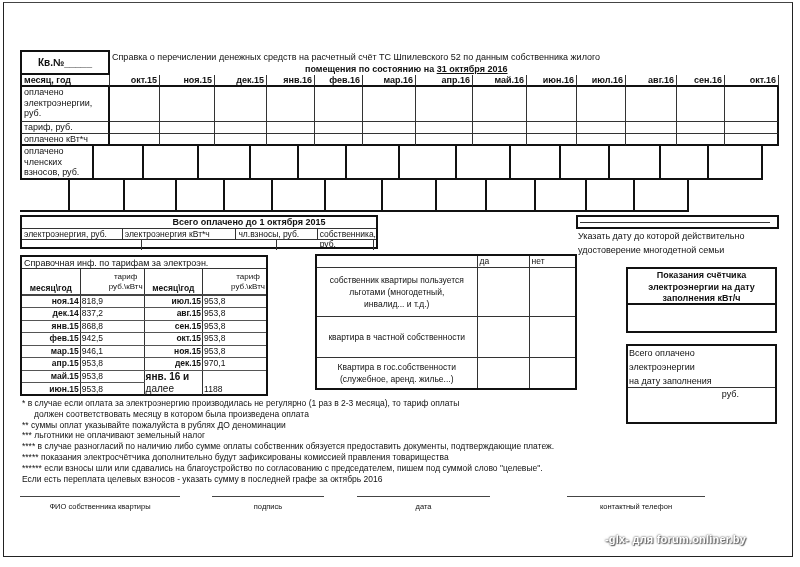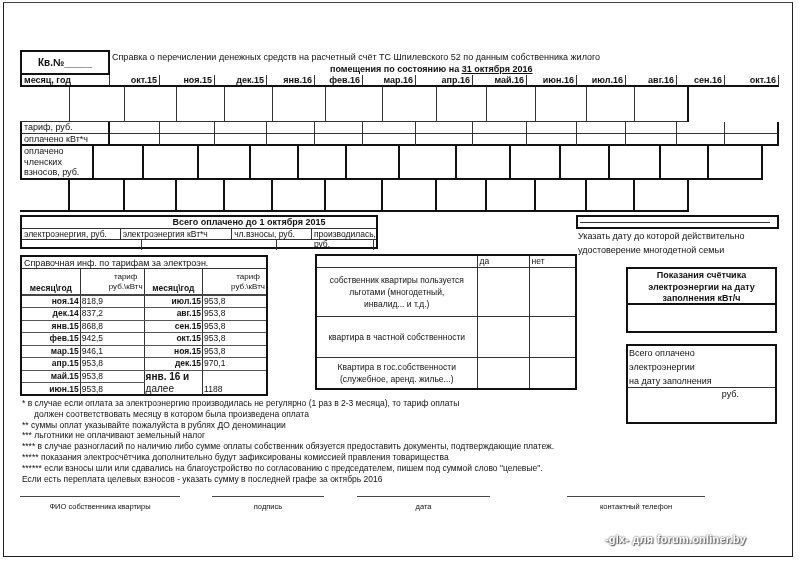--- a/index.html
+++ b/index.html
@@ -4,21 +4,21 @@
 <style>
   * { box-sizing: border-box; margin: 0; padding: 0; }
   body { width: 800px; height: 567px; background: #fff; font-family: "Liberation Sans", sans-serif; color: #111; position: relative; overflow: hidden; }
   .frame { position: absolute; left: 3px; top: 2px; width: 790px; height: 555px; border: 1.5px solid #222; border-top-color: #444; }
   .abs { position: absolute; }
 
   
   .kv { left: 20px; top: 50px; width: 90px; height: 25px; border: 2px solid #111; font-size: 10px; font-weight: bold; display: flex; align-items: center; justify-content: center; }
 
   .title1 { left: 112px; top: 52px; font-size: 9px; white-space: nowrap; }
-  .title2 { left: 305px; top: 64px; font-size: 9px; font-weight: bold; white-space: nowrap; margin-left: 25px; }
+  .title2 { left: 305px; top: 64px; font-size: 9px; font-weight: bold; white-space: nowrap; }
   .title2 u { text-decoration: underline; }
 
   
   .grid { position: absolute; left: 20px; top: 75px; width: 759px; }
   .row { display: flex; }
   .cell { border-right: 1px solid #333; border-bottom: 1px solid #333; font-size: 9px; line-height: 10.5px; padding: 0 2px; overflow: hidden; }
   .lbl { border-left: 2px solid #111; }
   .hdr .cell { text-align: right; font-weight: bold; border-bottom: 2px solid #111; }
   .thick .cell { border-right: 2px solid #111; border-bottom: 2px solid #111; }
   .last { border-right: 2px solid #111 !important; }
@@ -88,20 +88,21 @@
     <div class="cell" style="width:57px">апр.16</div>
     <div class="cell" style="width:54px">май.16</div>
     <div class="cell" style="width:50px">июн.16</div>
     <div class="cell" style="width:49px">июл.16</div>
     <div class="cell" style="width:51px">авг.16</div>
     <div class="cell" style="width:48px">сен.16</div>
     <div class="cell" style="width:54px">окт.16</div>
   </div>
 
   <div class="row" style="height:35px;">
+    <div class="cell lbl" style="width:90px;border-right:2px solid #111;">оплачено электроэнергии, руб.</div>
     <div class="cell" style="width:50px"></div>
     <div class="cell" style="width:55px"></div>
     <div class="cell" style="width:52px"></div>
     <div class="cell" style="width:48px"></div>
     <div class="cell" style="width:48px"></div>
     <div class="cell" style="width:53px"></div>
     <div class="cell" style="width:57px"></div>
     <div class="cell" style="width:54px"></div>
     <div class="cell" style="width:50px"></div>
     <div class="cell" style="width:49px"></div>
@@ -177,21 +178,21 @@
     <div class="cell" style="width:54px"></div>
   </div>
 </div>
 
 <div class="abs totals">
   <div class="th">Всего оплачено до 1 октября 2015</div>
   <div class="r">
     <div style="width:139px">электроэнергия, руб.</div>
     <div style="width:157px">электроэнергия кВт*ч</div>
     <div style="width:112px">чл.взносы, руб.</div>
-    <div style="flex:1;border-right:none">производилась, руб.</div>
+    <div style="flex:1;border-right:none">собственника, руб.</div>
   </div>
   <div class="r">
     <div style="width:139px"></div>
     <div style="width:157px"></div>
     <div style="width:112px"></div>
     <div style="flex:1;border-right:none"></div>
   </div>
 </div>
 
 <div class="abs datebox"></div>

